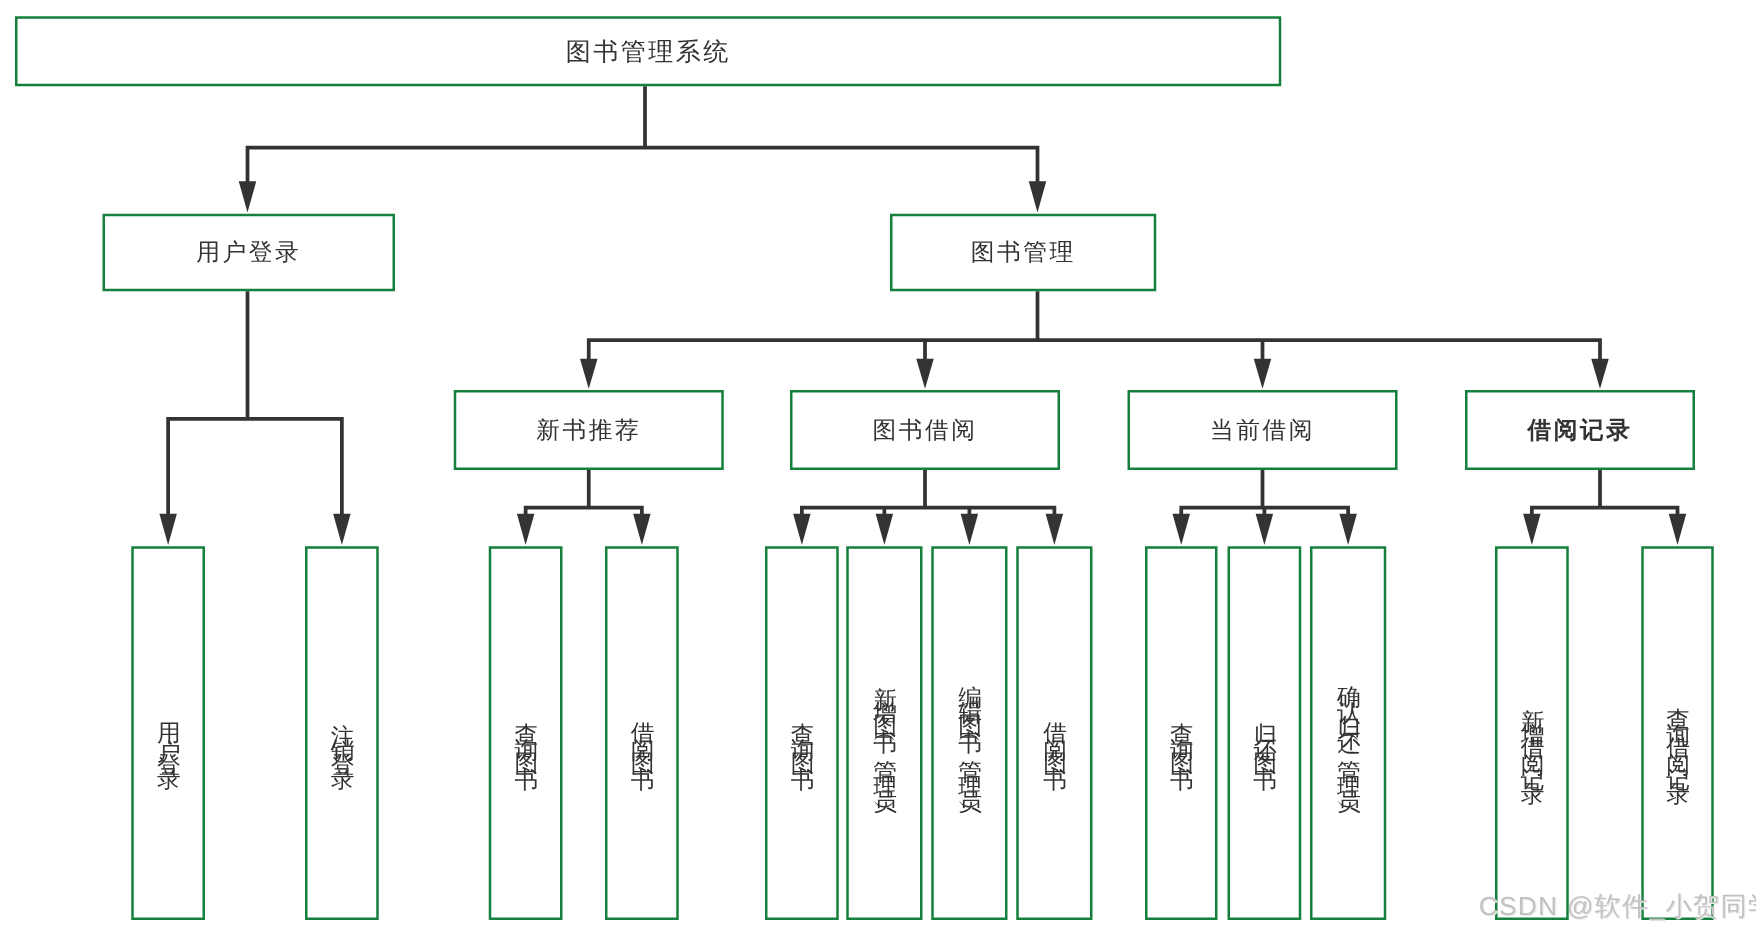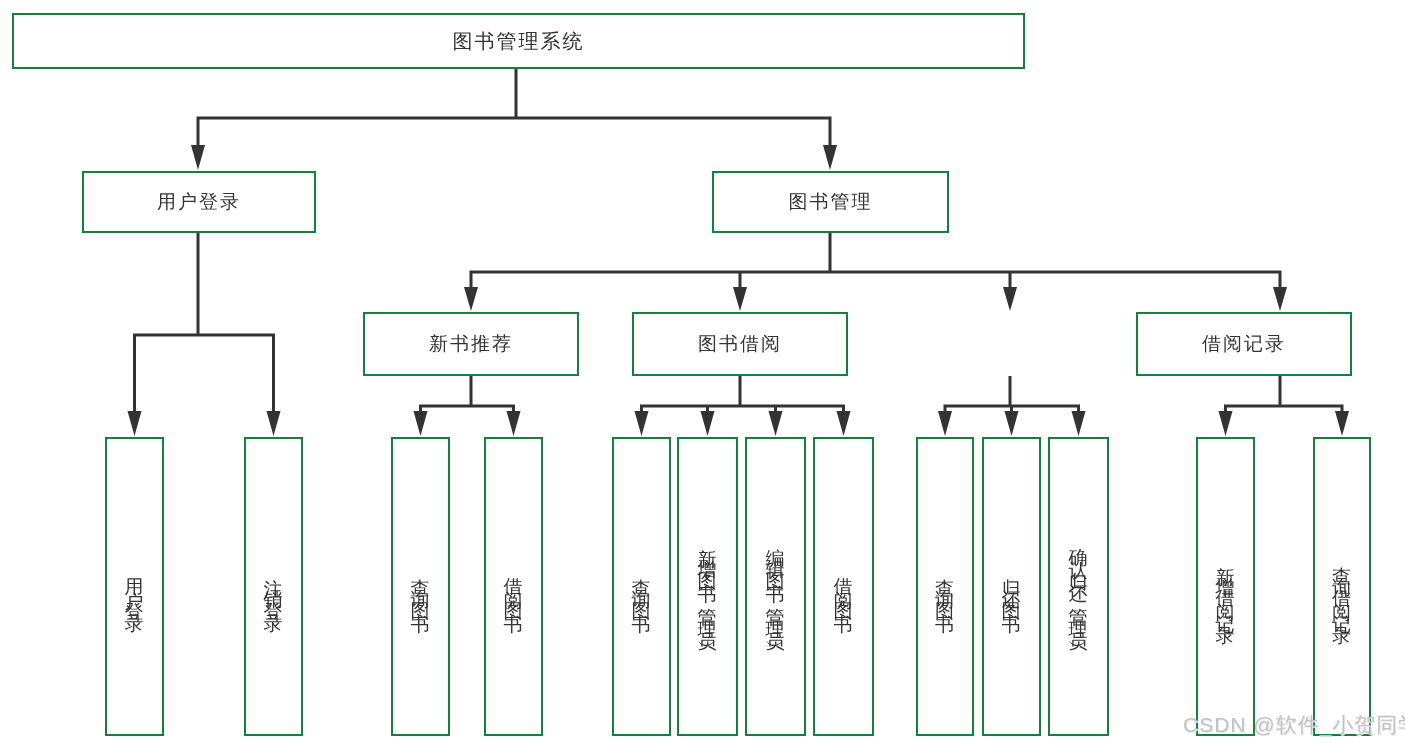--- a/index.html
+++ b/index.html
@@ -76,31 +76,34 @@
     </g>
   </svg>
 
   <div class="box" style="left:12px;top:13px;width:1013px;height:56px;">
     <span class="h-label root-label">图书管理系统</span>
   </div>
 
   <div class="box" style="left:82px;top:171px;width:234px;height:62px;">
     <span class="h-label">用户登录</span>
   </div>
-  <div class="box" style="left:712px;top:171px;width:237px;height:62px;">
+  <div class="box" style="left:712px;top:171px;width:213px;height:62px;">
     <span class="h-label">图书管理</span>
   </div>
 
   <div class="box" style="left:632px;top:312px;width:216px;height:64px;">
     <span class="h-label">图书借阅</span>
   </div>
   <div class="box" style="left:363px;top:312px;width:216px;height:64px;">
     <span class="h-label">新书推荐</span>
   </div>
-  <div class="box" style="left:1136px;top:312px;width:216px;height:64px;">
+  <div class="box" style="left:902px;top:312px;width:216px;height:64px;">
+    <span class="h-label">当前借阅</span>
+  </div>
+  <div class="box" style="left:1172px;top:312px;width:184px;height:64px;font-weight:bold;">
     <span class="h-label">借阅记录</span>
   </div>
 
   <div class="box" style="left:105px;top:437px;width:59px;height:299px;">
     <span class="v-label">用户登录</span>
   </div>
   <div class="box" style="left:244px;top:437px;width:59px;height:299px;">
     <span class="v-label">注销登录</span>
   </div>
 

